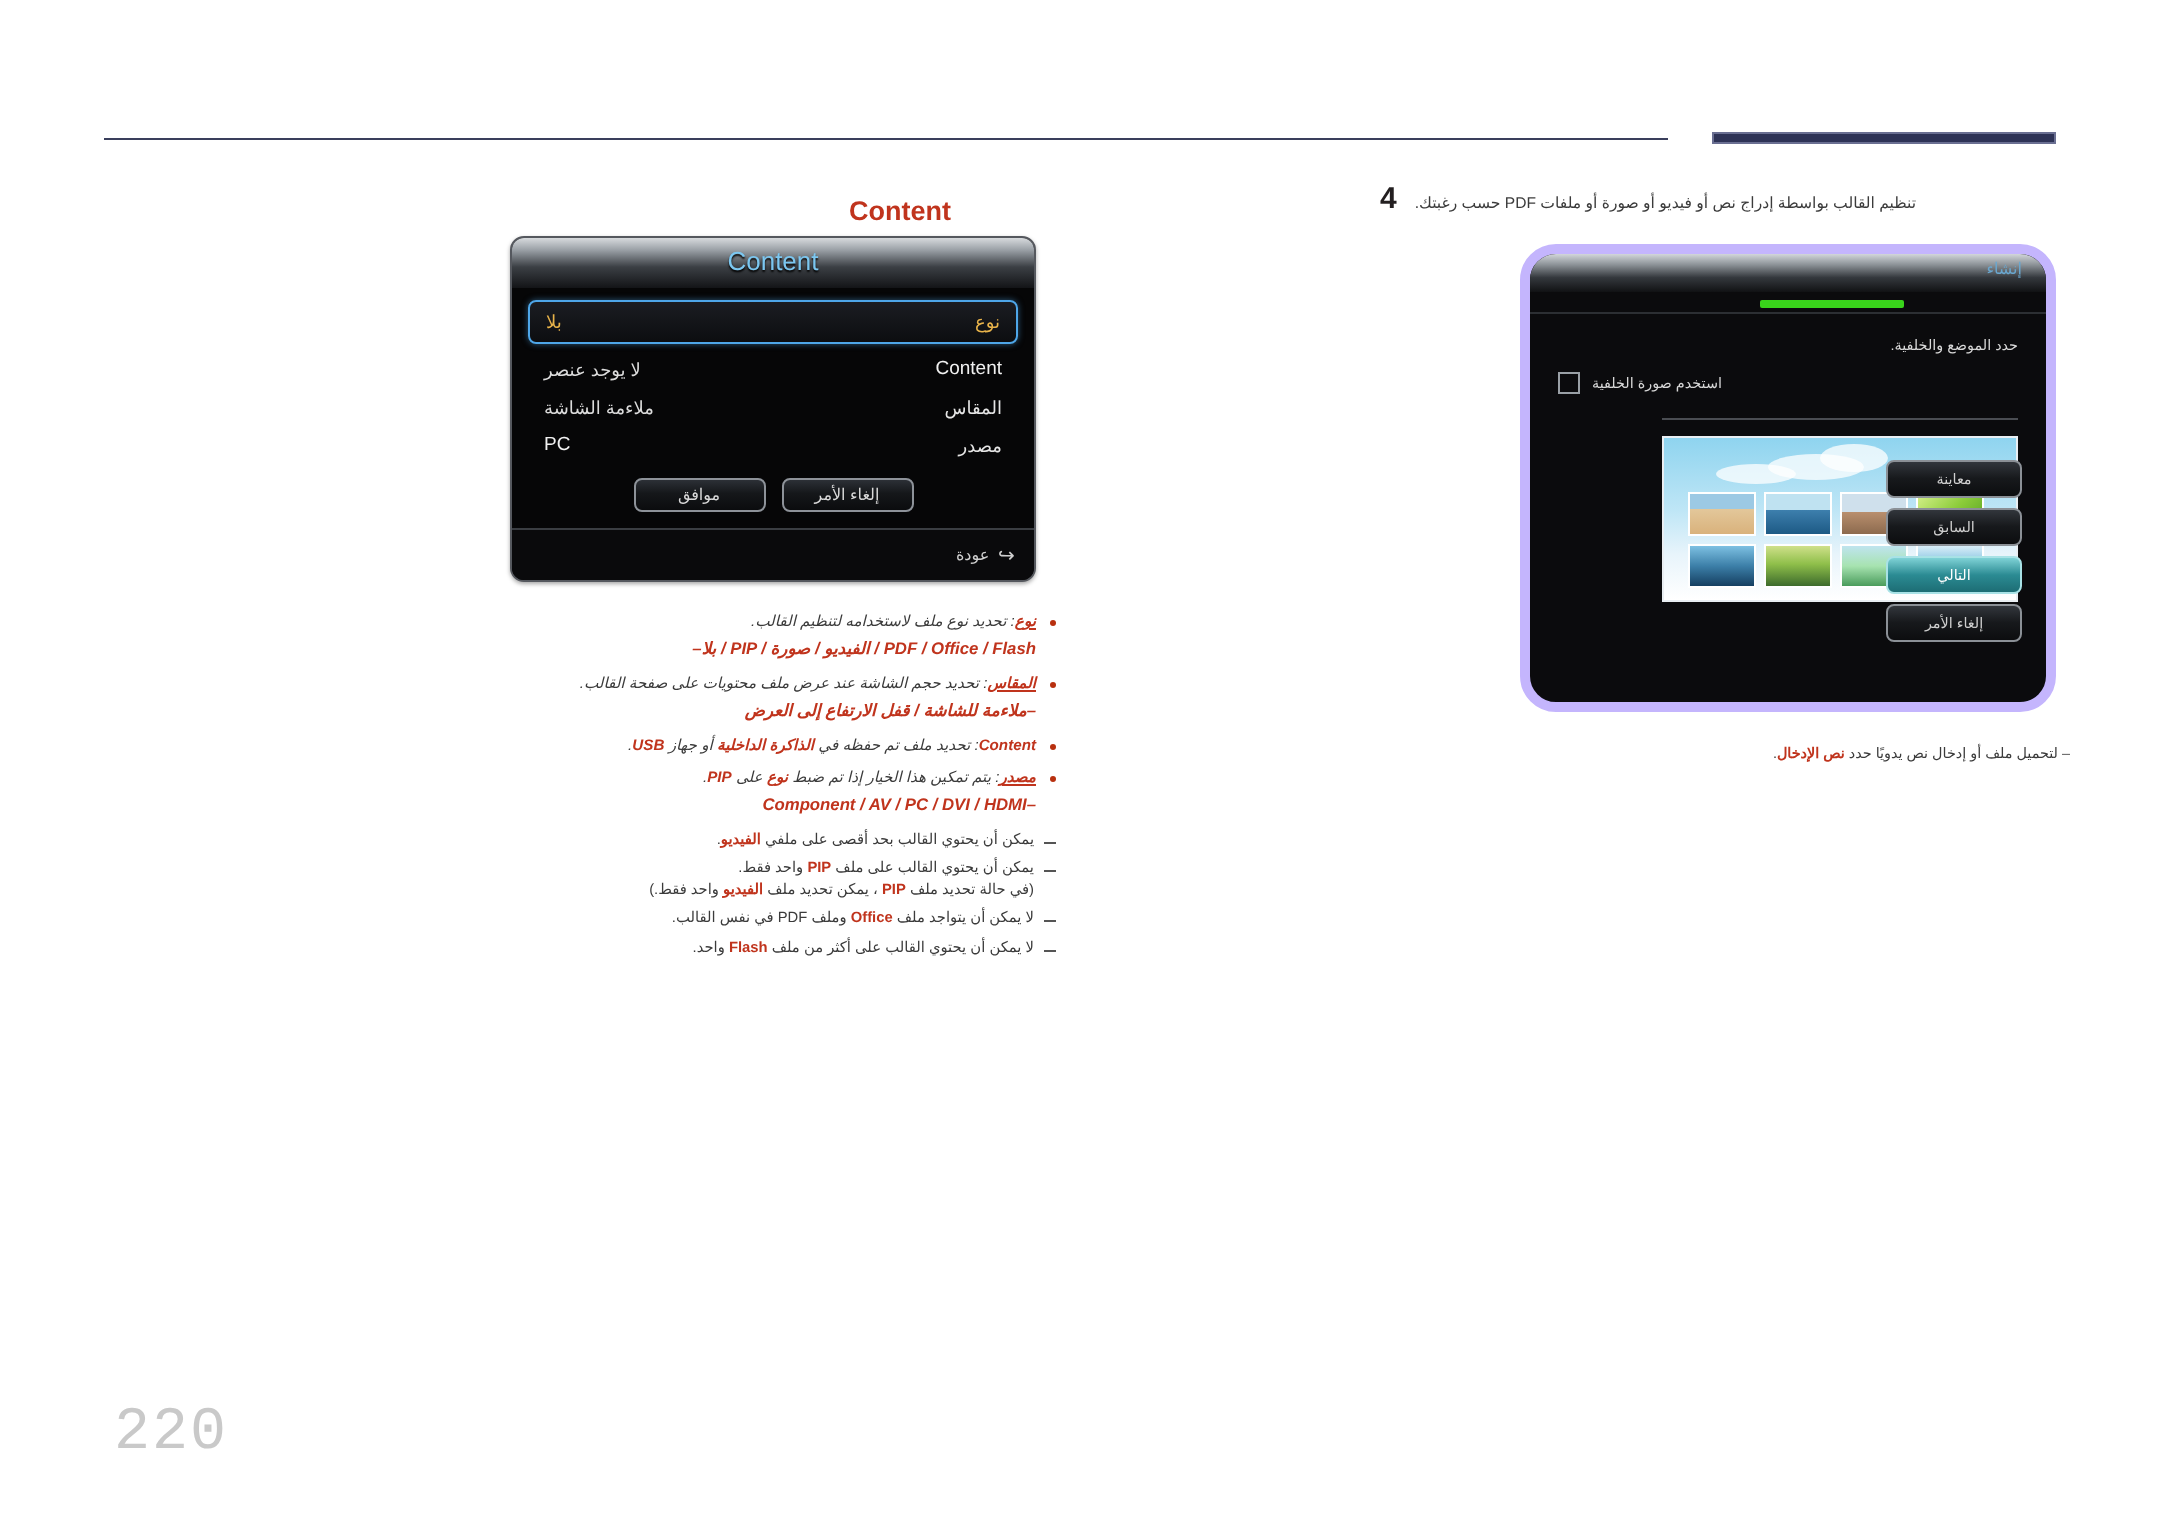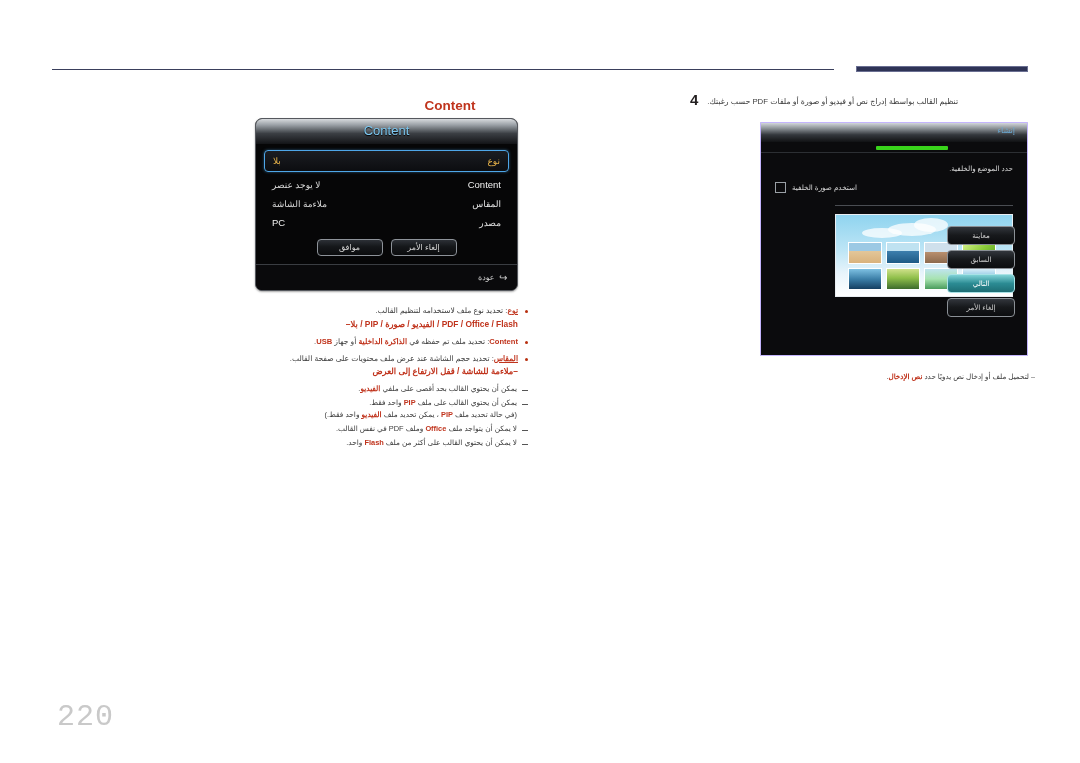--- a/index.html
+++ b/index.html
@@ -101,21 +101,21 @@
   }
   .osd-footer .ret{font-size:8px;color:#cfcfcf;display:flex;align-items:center;gap:4px;}
   .ret-icon{display:inline-block;color:#cfcfcf;font-size:10px;transform:scaleX(-1);}
 
   
   .bullets{
     position:absolute;left:230px;top:305px;width:300px;
     font-size:7.6px;line-height:1.55;
     color:#3b3b3b;
   }
-  .b-item{position:relative;padding-right:12px;margin-bottom:5px;text-align:right;}
+  .b-item{position:relative;padding-right:12px;margin-bottom:5px;text-align:right;font-style:italic;}
   .b-item::before{
     content:"";position:absolute;right:2px;top:5px;
     width:3px;height:3px;border-radius:50%;background:#b8300f;
   }
   .b-line2{text-align:right;color:#c0341d;font-weight:bold;font-size:8.4px;direction:ltr;margin-top:1px;}
   .b-line2.rtl{direction:rtl;}
   .red{color:#c0341d;font-weight:bold;}
   .redu{color:#c0341d;font-weight:bold;text-decoration:underline;}
   .ltr{direction:ltr;unicode-bidi:embed;}
 
@@ -140,23 +140,23 @@
     order:2;direction:ltr;
   }
   .step-text{
     font-size:7.8px;color:#3b3b3b;line-height:1.5;text-align:right;
     order:1;padding-top:4px;
   }
 
   
   .wiz{
     position:absolute;left:760px;top:122px;width:268px;height:234px;
-    border-radius:1px;
+    border-radius:18px;
     background:#0b0b0d;
-    border:1px solid #c4b5fd;
+    border:5px solid #c4b5fd;
     box-sizing:border-box;
     overflow:hidden;
   }
   .wiz-titlebar{
     height:19px;
     background:linear-gradient(#d2d6da 0%, #8d9398 28%, #34383d 62%, #111214 100%);
     position:relative;
   }
   .wiz-title{
     position:absolute;right:12px;top:3px;
@@ -275,28 +275,32 @@
   <div class="bullets">
 
     <div class="b-item">
       <span><span class="redu">نوع</span>: تحديد نوع ملف لاستخدامه لتنظيم القالب.</span>
       <div class="b-line2 rtl">
         <span class="ltr">–بلا / PIP / الفيديو / صورة / PDF / Office / Flash</span>
       </div>
     </div>
 
     <div class="b-item">
-      <span><span class="red ltr">Content</span>: تحديد ملف تم حفظه في <span class="red">الذاكرة الداخلية</span> أو جهاز <span class="red ltr">USB</span>.</span>
-    </div>
-
-    <div class="b-item">
       <span><span class="redu">المقاس</span>: تحديد حجم الشاشة عند عرض ملف محتويات على صفحة القالب.</span>
       <div class="b-line2 rtl">–ملاءمة للشاشة / قفل الارتفاع إلى العرض</div>
     </div>
 
+    <div class="b-item">
+      <span><span class="red ltr">Content</span>: تحديد ملف تم حفظه في <span class="red">الذاكرة الداخلية</span> أو جهاز <span class="red ltr">USB</span>.</span>
+    </div>
+
+    <div class="b-item">
+      <span><span class="redu">مصدر</span>: يتم تمكين هذا الخيار إذا تم ضبط <span class="red">نوع</span> على <span class="red ltr">PIP</span>.</span>
+      <div class="b-line2">Component / AV / PC / DVI / HDMI–</div>
+    </div>
 
     <div class="dashes">
       <div class="d-item">يمكن أن يحتوي القالب بحد أقصى على ملفي <span class="red">الفيديو</span>.</div>
       <div class="d-item">
         يمكن أن يحتوي القالب على ملف <span class="red ltr">PIP</span> واحد فقط.
         <div class="d-sub">(في حالة تحديد ملف <span class="red ltr">PIP</span> ، يمكن تحديد ملف <span class="red">الفيديو</span> واحد فقط.)</div>
       </div>
       <div class="d-item">لا يمكن أن يتواجد ملف <span class="red ltr">Office</span> وملف <span class="ltr">PDF</span> في نفس القالب.</div>
       <div class="d-item">لا يمكن أن يحتوي القالب على أكثر من ملف <span class="red ltr">Flash</span> واحد.</div>
     </div>

